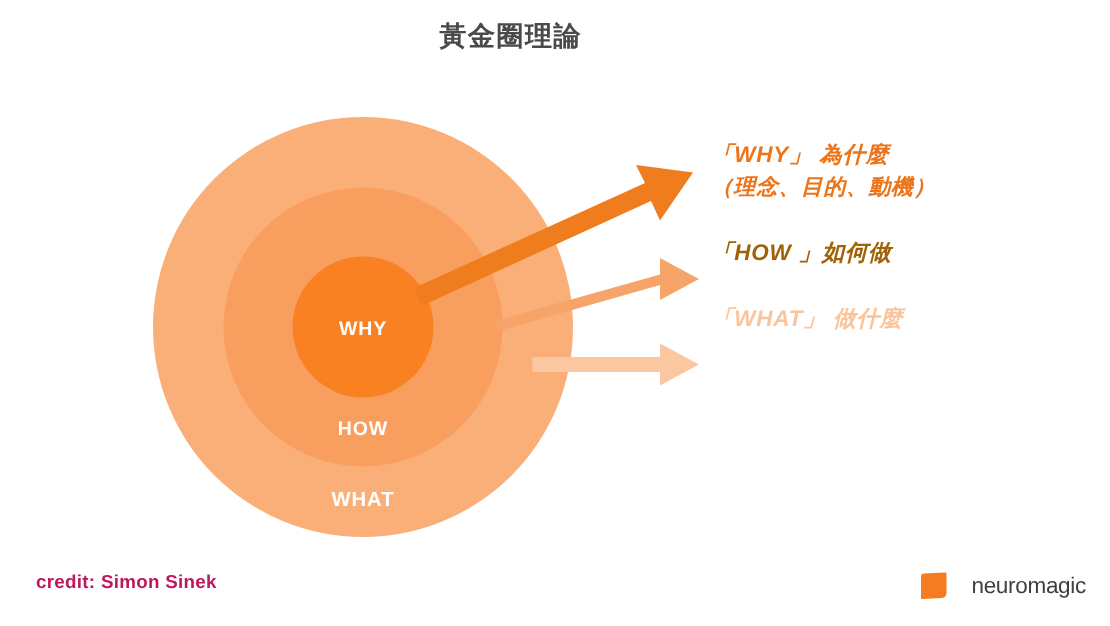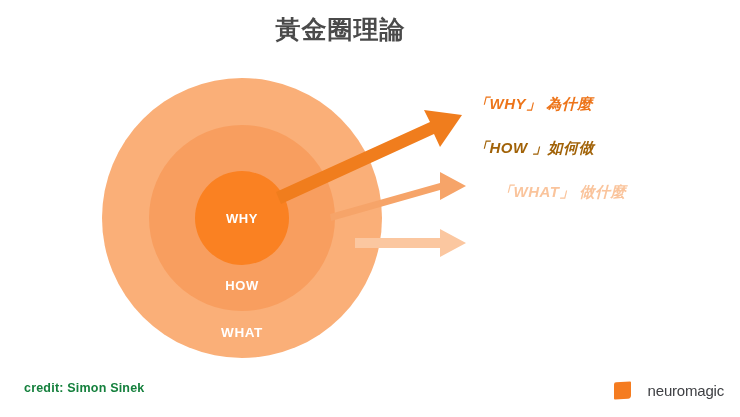--- a/index.html
+++ b/index.html
@@ -7,21 +7,21 @@
     width:740px;height:417px;
     background:#ffffff;
     font-family:"Liberation Sans","DejaVu Sans",sans-serif;
     position:relative;overflow:hidden;
   }
   .slide{position:absolute;inset:0;}
 
   .page-title{
     position:absolute;top:14px;left:0;width:681px;
     text-align:center;
-    font-size:25px;font-weight:700;color:#4a4a4a;
+    font-size:18px;font-weight:700;color:#4a4a4a;
     letter-spacing:1px;
     line-height:1.2;
   }
 
   .diagram{position:absolute;left:0;top:0;width:740px;height:417px;}
 
   .ring-label{
     fill:#ffffff;font-weight:700;
     font-family:"Liberation Sans","DejaVu Sans",sans-serif;
     letter-spacing:0.6px;
@@ -36,26 +36,26 @@
     font-size:15px;font-weight:700;line-height:1.45;
     letter-spacing:0.5px;white-space:nowrap;
   }
   .callout-line2{
     font-size:14.5px;font-weight:700;line-height:1.45;
     letter-spacing:0.5px;white-space:nowrap;
   }
   .c-why .callout-line1,.c-why .callout-line2{color:#ED7419;}
   .c-how{margin-top:5px;}
   .c-how .callout-line1,.c-how .callout-line2{color:#a16207;}
-  .c-what{margin-top:5px;margin-left:24px;}
+  .c-what{margin-top:5px;}
   .c-what .callout-line1,.c-what .callout-line2{color:#FAC49C;}
 
   .credit{
     position:absolute;left:24px;bottom:22px;
-    font-size:12.5px;color:#15803d;font-weight:600;
+    font-size:12.5px;color:#be185d;font-weight:600;
     letter-spacing:0.2px;
   }
 
   .brand{
     position:absolute;right:16px;bottom:18px;
     display:flex;align-items:center;gap:17px;padding-left:48px;
   }
   .brand-mark{
     width:17px;height:17px;background:#F57C20;
     border-radius:2px 1px 3px 1px;
@@ -89,20 +89,21 @@
 
     <text class="ring-label ring-label-why" x="242" y="223" text-anchor="middle">WHY</text>
     <text class="ring-label ring-label-how" x="242" y="290" text-anchor="middle">HOW</text>
     <text class="ring-label ring-label-what" x="242" y="337" text-anchor="middle">WHAT</text>
   </svg>
 
   <div class="callouts">
 
     <div class="callout c-why">
       <div class="callout-line1">「WHY」 為什麼</div>
+      <div class="callout-line2">（理念、目的、動機）</div>
     </div>
 
     <div class="callout c-how">
       <div class="callout-line1">「HOW 」如何做</div>
     </div>
 
     <div class="callout c-what">
       <div class="callout-line1">「WHAT」 做什麼</div>
     </div>
 

